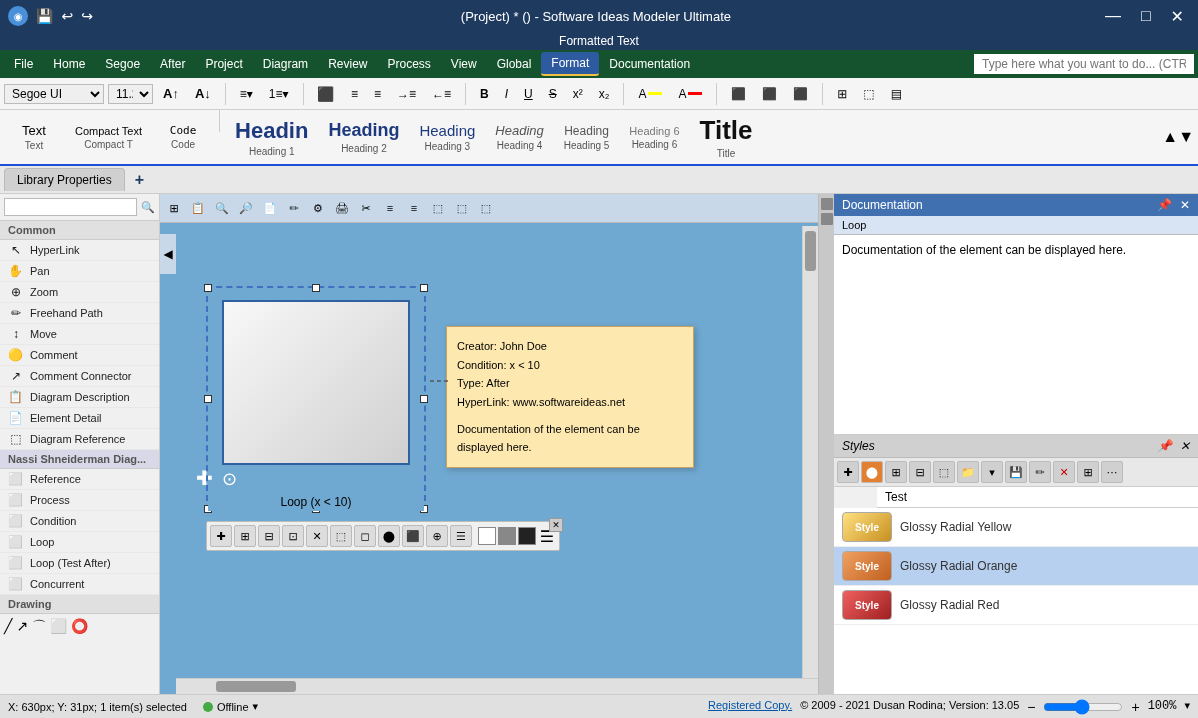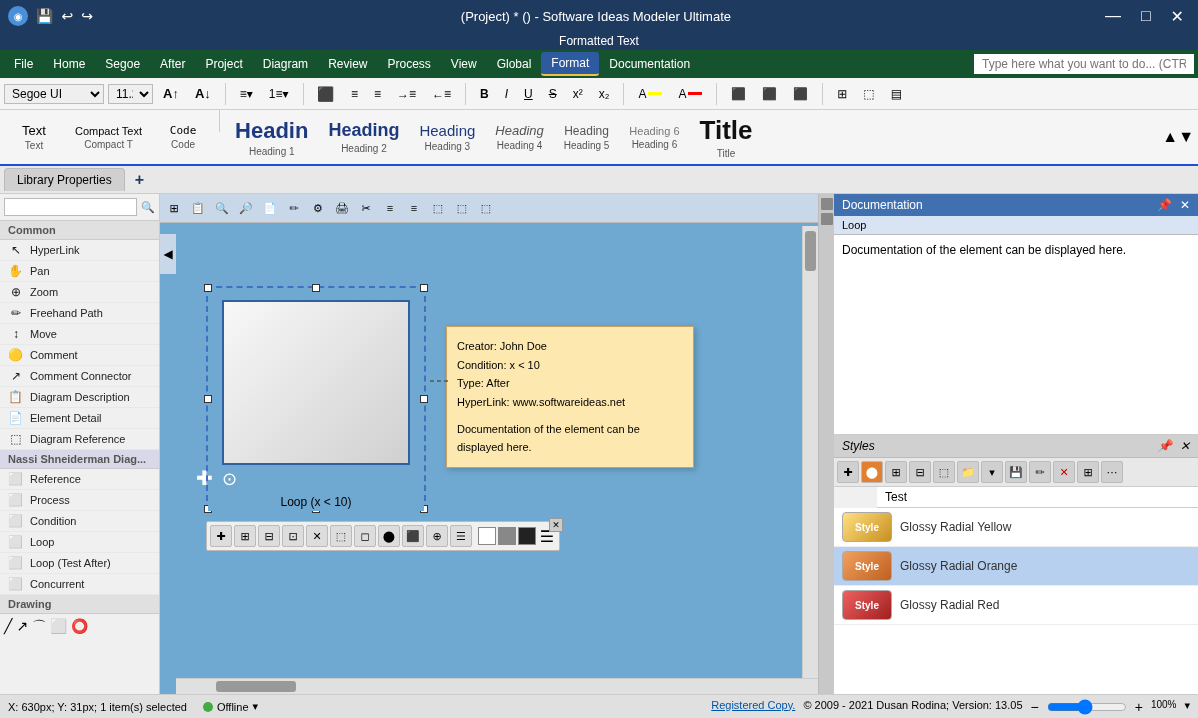--- a/index.html
+++ b/index.html
@@ -195,21 +195,21 @@
       display: flex;
       align-items: center;
       padding: 0 8px;
       font-size: 11px;
       gap: 16px;
     }
     .status-right { margin-left: auto; display: flex; align-items: flex-start; gap: 8px; }
     .offline-indicator { display: flex; align-items: center; gap: 4px; }
     .offline-dot { width: 10px; height: 10px; border-radius: 50%; background: #4a4; }
     .zoom-slider { width: 80px; }
-    .zoom-pct { font-size: 10px; }
+    .zoom-pct { font-size: 12px; font-family: Liberation Mono, monospace; }
 
     
     .nassi-section { background: #d8d8e8; }
 
     .icon-row {
       display: flex; align-items: center; gap: 2px;
       padding: 3px;
       background: #d0d8e0;
       border-bottom: 1px solid #bbb;
       flex-wrap: wrap;

